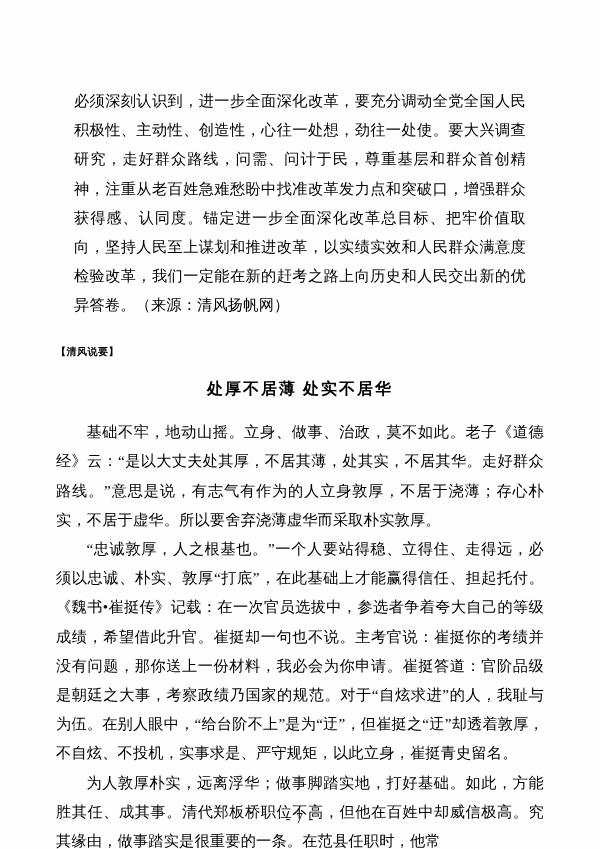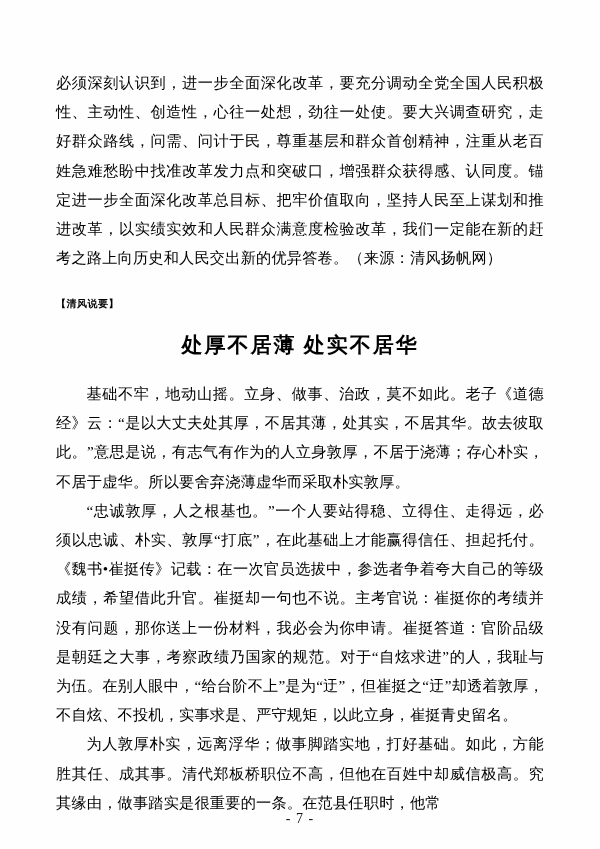--- a/index.html
+++ b/index.html
@@ -23,38 +23,38 @@
     background: #fefefe;
   }
   .doc-body {
     font-size: 15.2px;
     line-height: 1.92;
     text-align: justify;
     text-justify: inter-ideograph;
     letter-spacing: 0.2px;
   }
   .para {
-    margin: 0;
+    margin: 18px;
     text-indent: 0;
   }
   .para-indent {
     margin: 0;
     text-indent: 2em;
   }
   .section-label {
     margin: 22px 0 6px 0;
     font-size: 10px;
     font-weight: bold;
     line-height: 1.9;
     letter-spacing: 0.5px;
   }
   .article-title {
     margin: 14px 0 14px 0;
     text-align: center;
-    font-size: 21px;
+    font-size: 16px;
     font-weight: bold;
     letter-spacing: 2px;
     line-height: 1.8;
   }
   .body-block .para-indent {
     margin-bottom: 0;
   }
   .page-number {
     position: absolute;
     left: 0;
@@ -73,21 +73,21 @@
 
   <div class="doc-body">
 
     <p class="para">必须深刻认识到，进一步全面深化改革，要充分调动全党全国人民积极性、主动性、创造性，心往一处想，劲往一处使。要大兴调查研究，走好群众路线，问需、问计于民，尊重基层和群众首创精神，注重从老百姓急难愁盼中找准改革发力点和突破口，增强群众获得感、认同度。锚定进一步全面深化改革总目标、把牢价值取向，坚持人民至上谋划和推进改革，以实绩实效和人民群众满意度检验改革，我们一定能在新的赶考之路上向历史和人民交出新的优异答卷。（来源：清风扬帆网）</p>
 
     <p class="section-label">【清风说要】</p>
 
     <h1 class="article-title">处厚不居薄 处实不居华</h1>
 
     <div class="body-block">
-      <p class="para-indent">基础不牢，地动山摇。立身、做事、治政，莫不如此。老子《道德经》云：“是以大丈夫处其厚，不居其薄，处其实，不居其华。故去彼取此。”意思是说，有志气有作为的人立身敦厚，不居于浇薄；存心朴实，不居于虚华。所以要舍弃浇薄虚华而采取朴实敦厚。</p>
+      <p class="para-indent">基础不牢，地动山摇。立身、做事、治政，莫不如此。老子《道德经》云：“是以大丈夫处其厚，不居其薄，处其实，不居其华。走好群众路线。”意思是说，有志气有作为的人立身敦厚，不居于浇薄；存心朴实，不居于虚华。所以要舍弃浇薄虚华而采取朴实敦厚。</p>
       <p class="para-indent">“忠诚敦厚，人之根基也。”一个人要站得稳、立得住、走得远，必须以忠诚、朴实、敦厚“打底”，在此基础上才能赢得信任、担起托付。《魏书•崔挺传》记载：在一次官员选拔中，参选者争着夸大自己的等级成绩，希望借此升官。崔挺却一句也不说。主考官说：崔挺你的考绩并没有问题，那你送上一份材料，我必会为你申请。崔挺答道：官阶品级是朝廷之大事，考察政绩乃国家的规范。对于“自炫求进”的人，我耻与为伍。在别人眼中，“给台阶不上”是为“迂”，但崔挺之“迂”却透着敦厚，不自炫、不投机，实事求是、严守规矩，以此立身，崔挺青史留名。</p>
       <p class="para-indent">为人敦厚朴实，远离浮华；做事脚踏实地，打好基础。如此，方能胜其任、成其事。清代郑板桥职位不高，但他在百姓中却威信极高。究其缘由，做事踏实是很重要的一条。在范县任职时，他常</p>
     </div>
 
   </div>
 
   <div class="page-number">- 7 -</div>
 
 </div>
 

